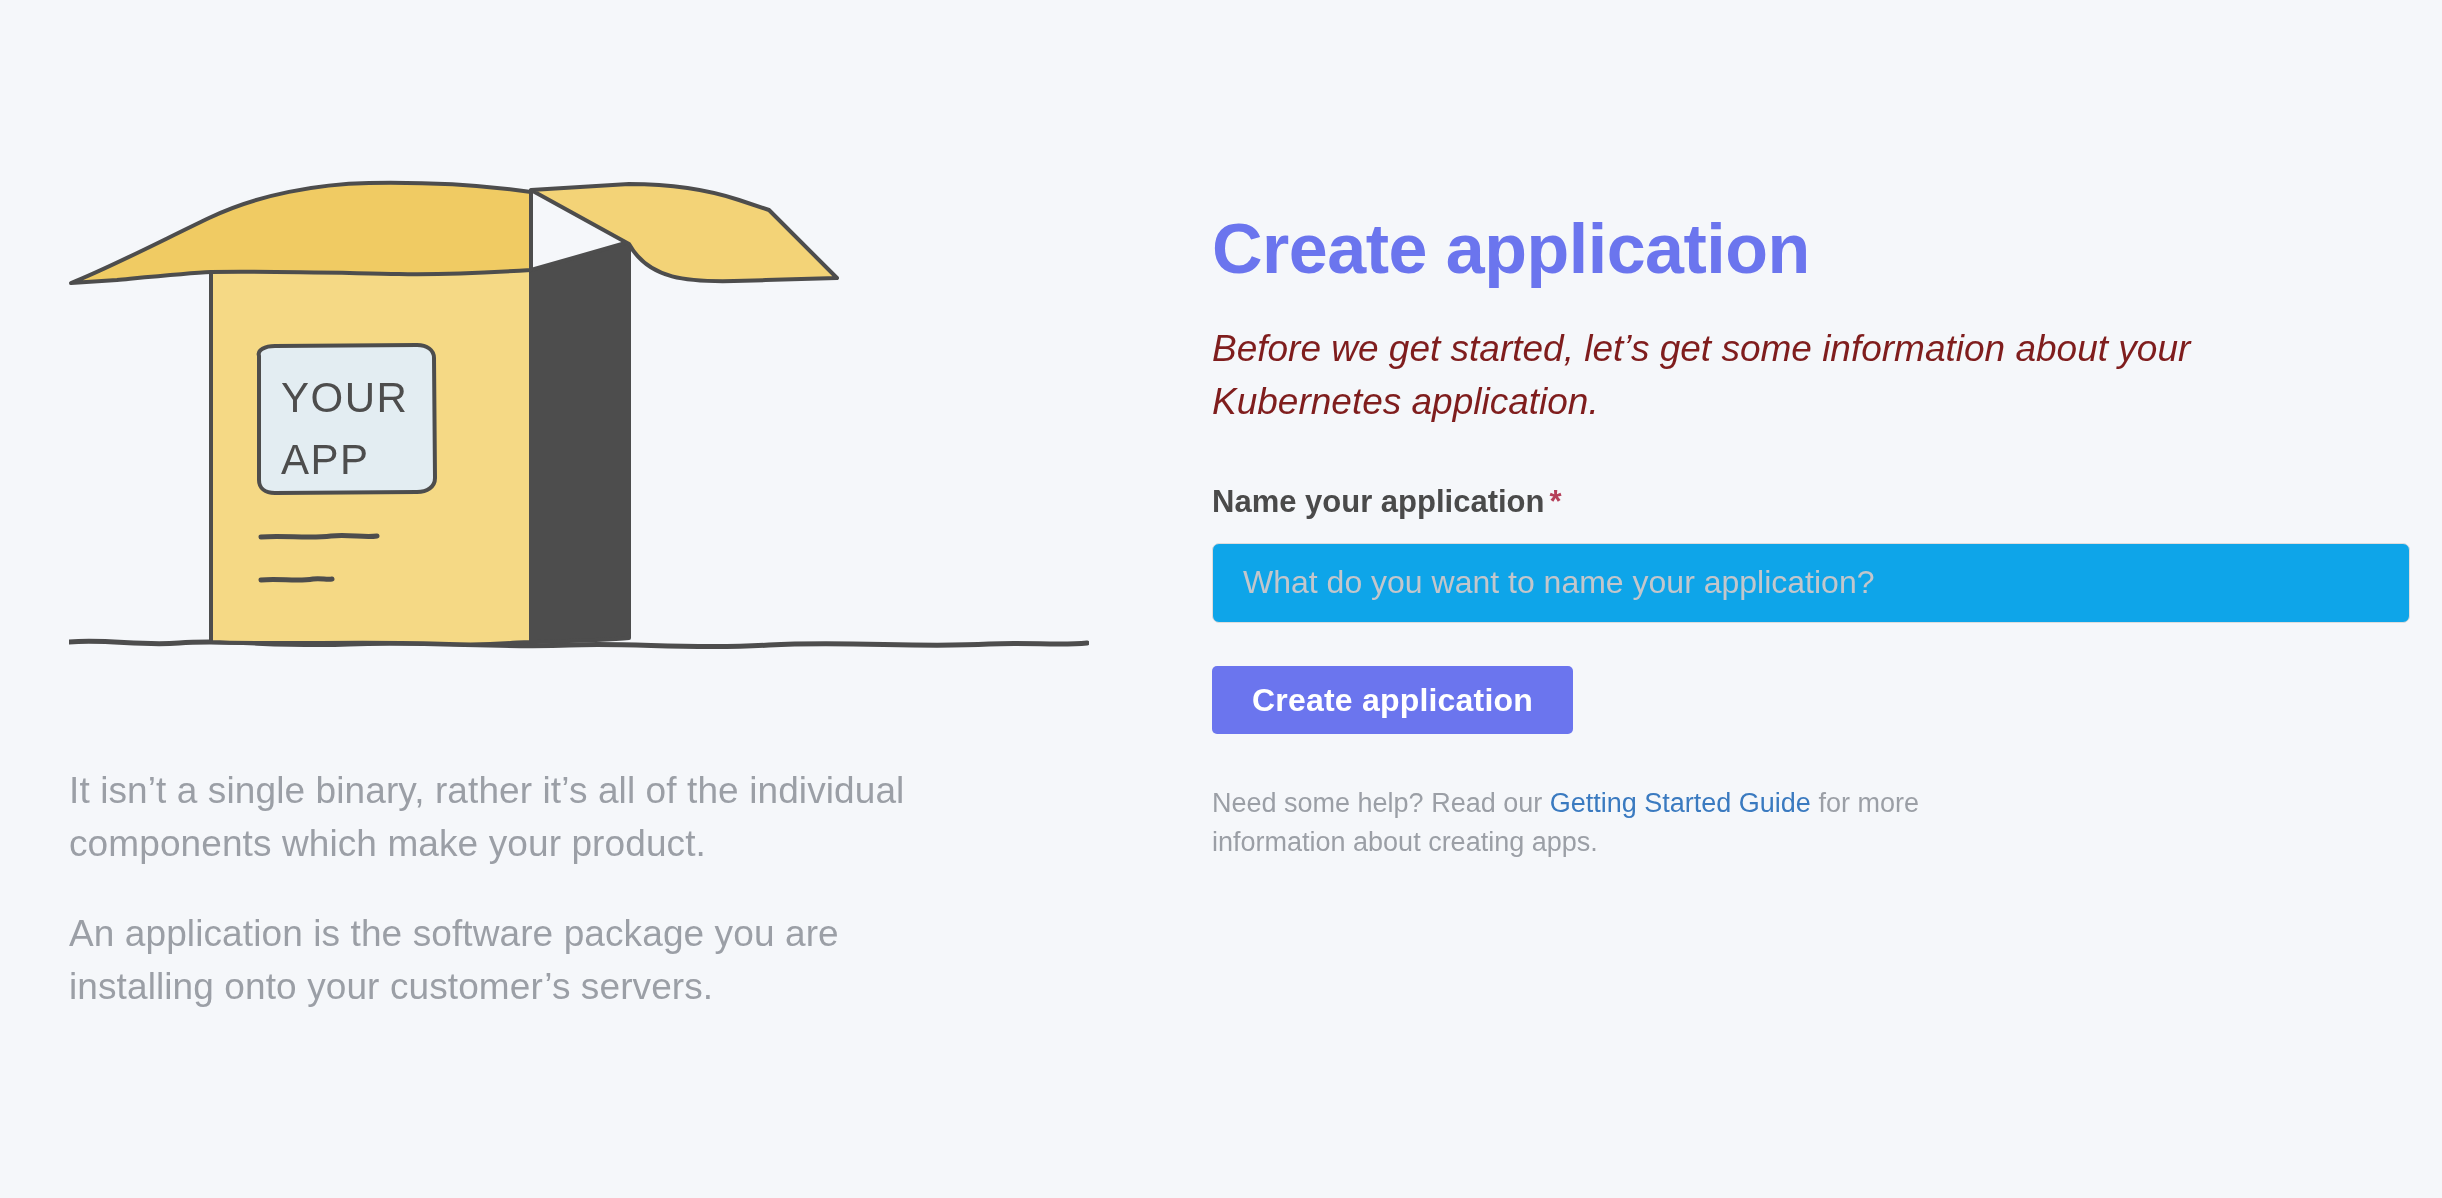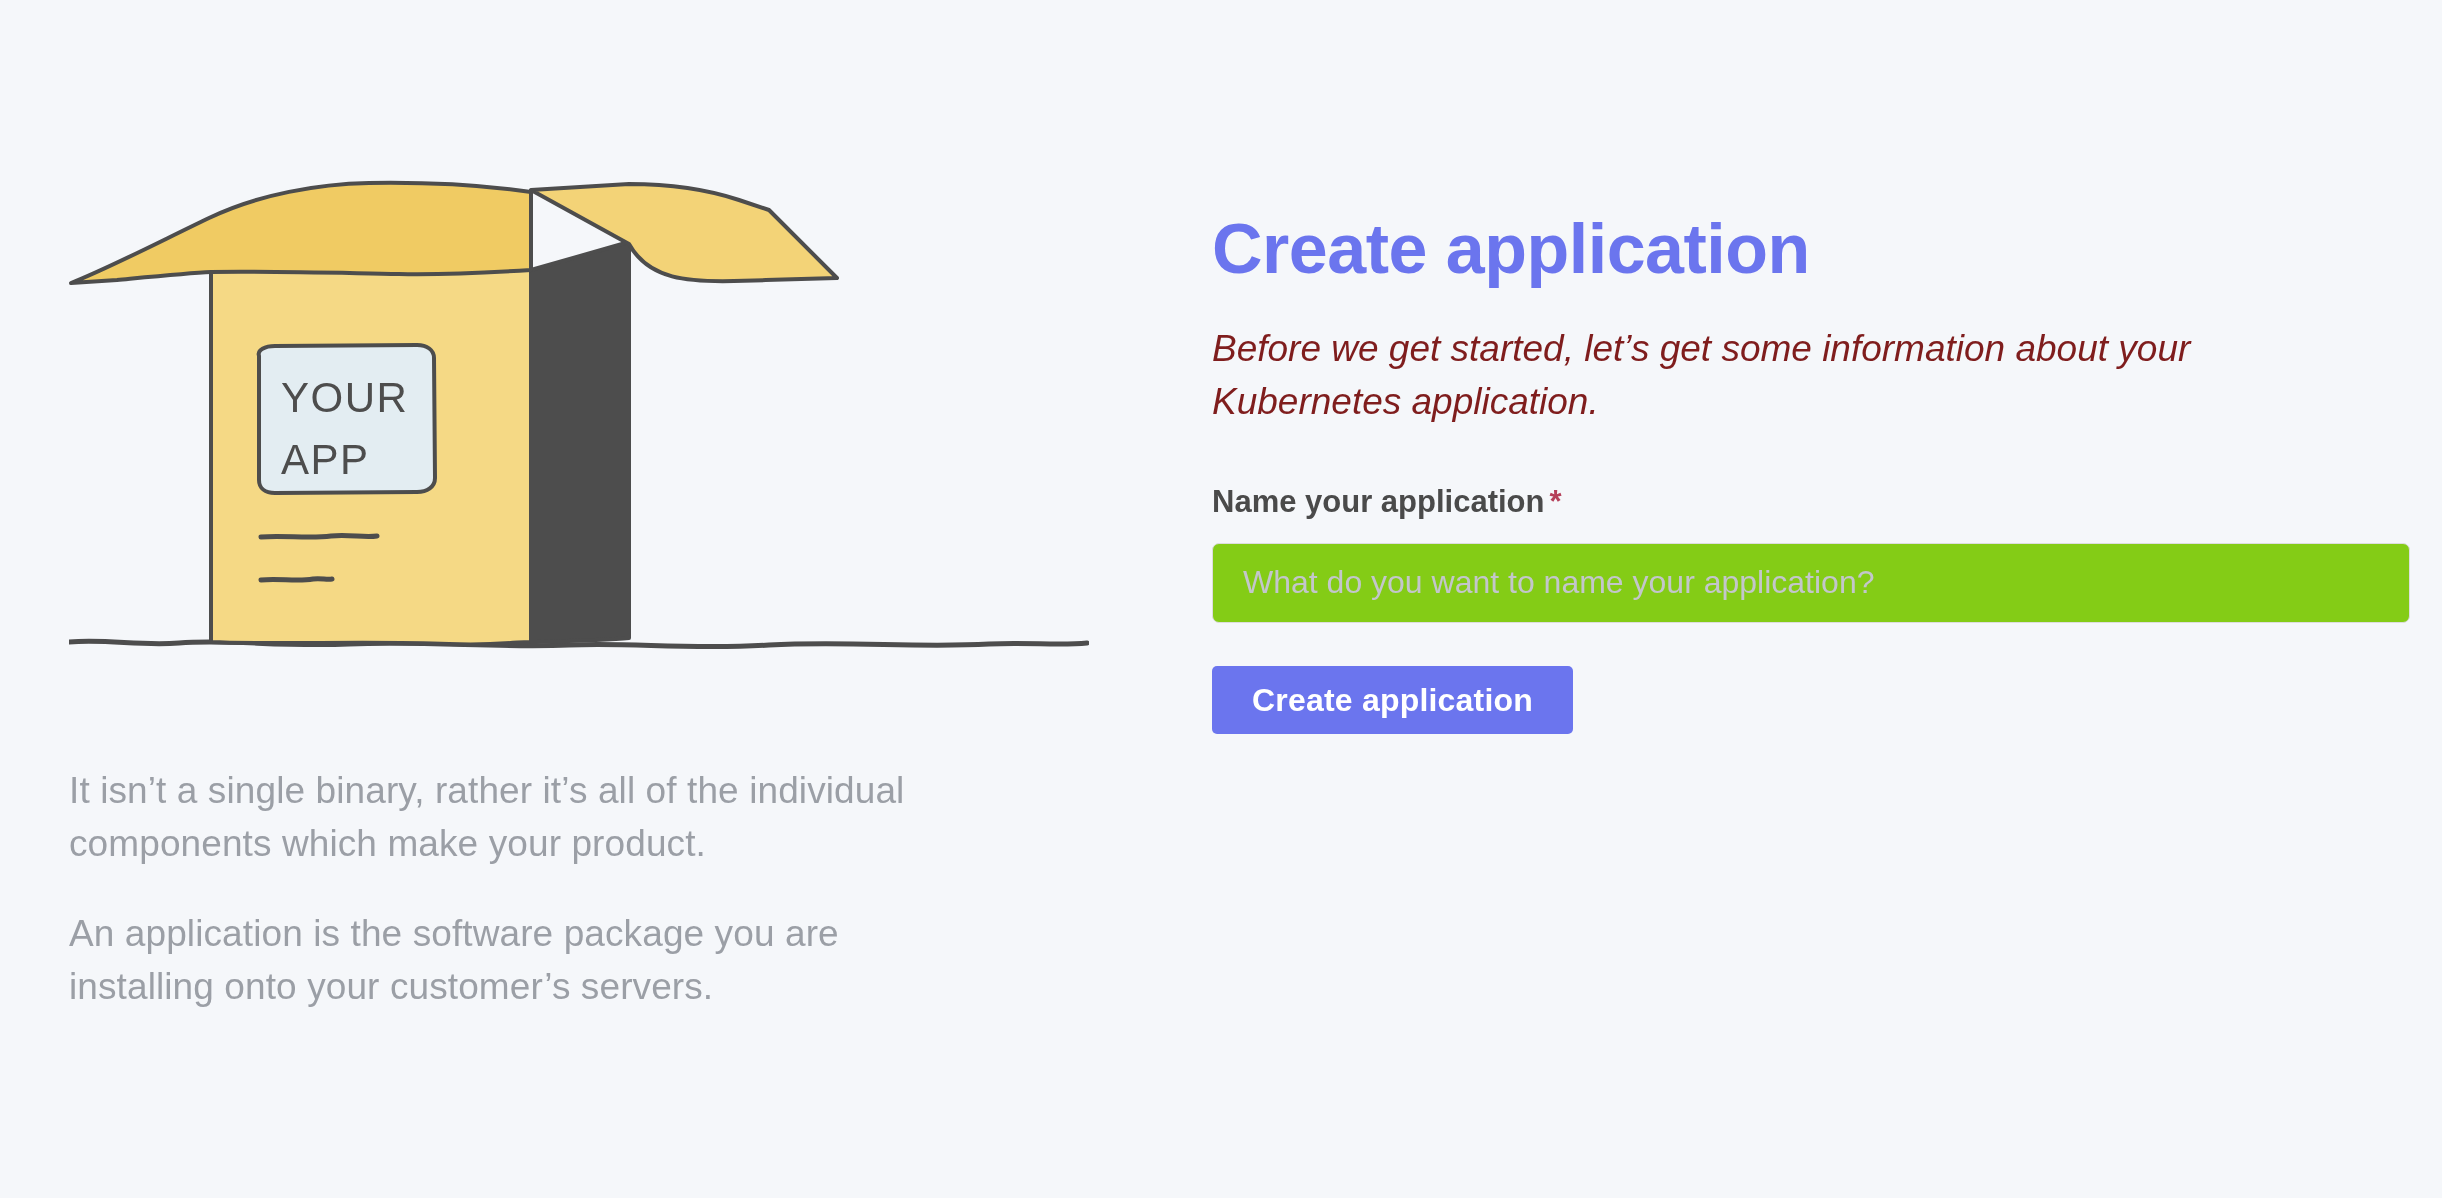--- a/index.html
+++ b/index.html
@@ -100,21 +100,21 @@
     font-size: 31px;
     margin-left: 5px;
   }
 
   .text-input {
     display: block;
     box-sizing: border-box;
     margin-top: 23px;
     width: 1198px;
     height: 80px;
-    background: #84cc16;
+    background: #0ea5e9;
     border: 1px solid #dddddd;
     border-radius: 7px;
     padding: 0 30px;
     font-family: "Liberation Sans", sans-serif;
     font-size: 32px;
     color: #4a4a4a;
     outline: none;
   }
   .text-input::placeholder {
     color: #c3c6cb;
@@ -208,15 +208,18 @@
     <div class="field-block">
       <label class="field-label">
         <span>Name your application</span><span class="req-star">*</span>
       </label>
       <input class="text-input" type="text" value="" placeholder="What do you want to name your application?" style="">
     </div>
 
 
     <button class="primary-button" type="button">Create application</button>
 
+    <p class="help-note">
+      <span>Need some help? Read our </span><a class="link" href="#">Getting Started Guide</a><span> for more information about creating apps.</span>
+    </p>
   </div>
 
 </div>
 
 </body></html>

